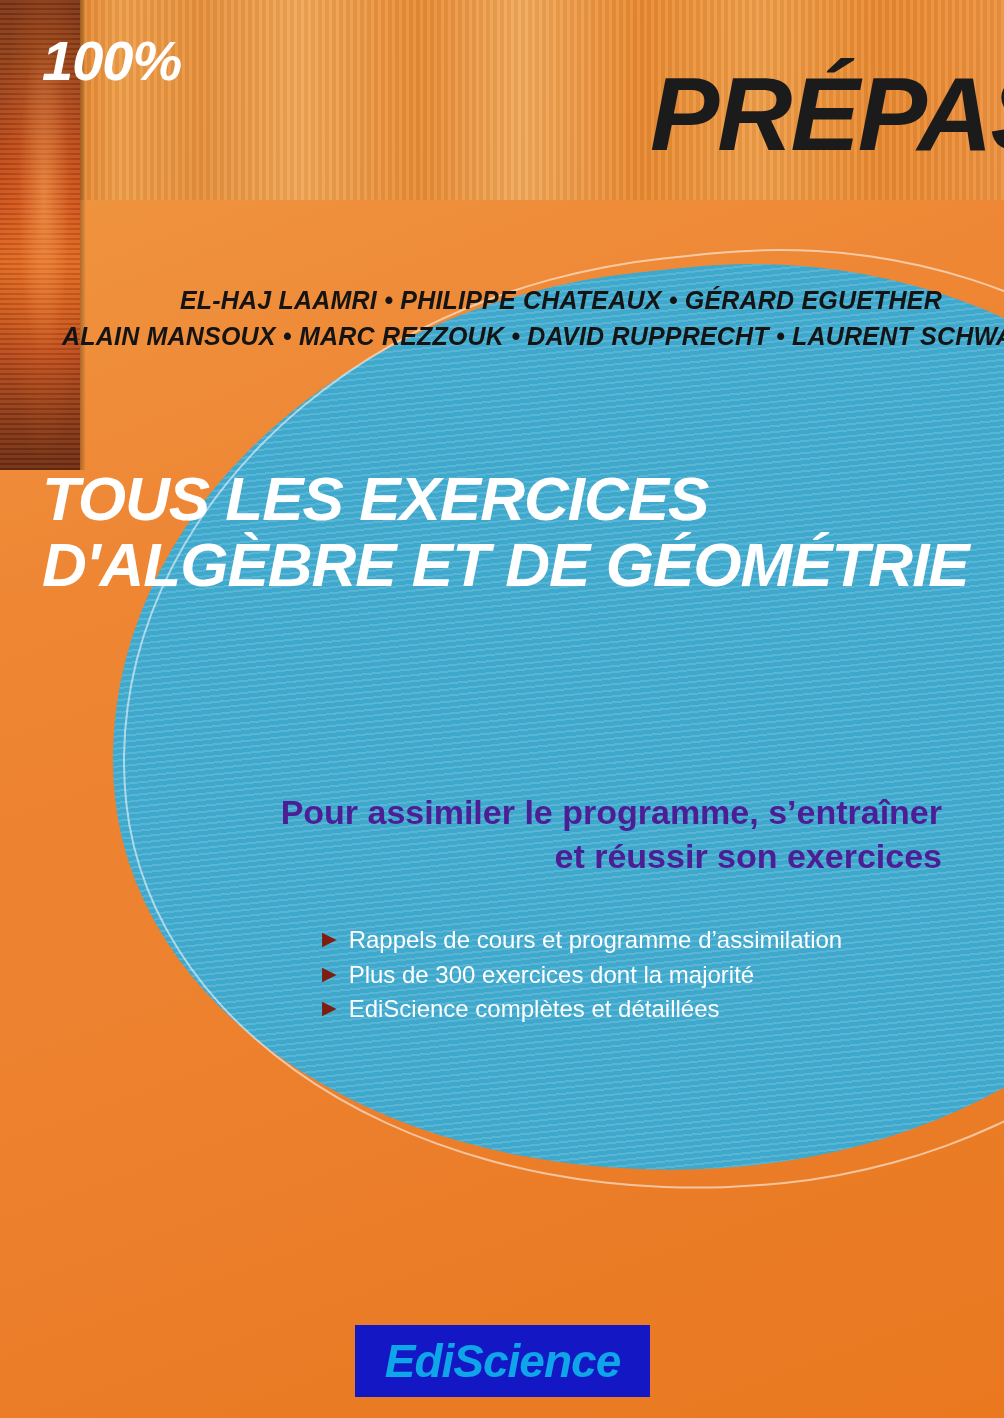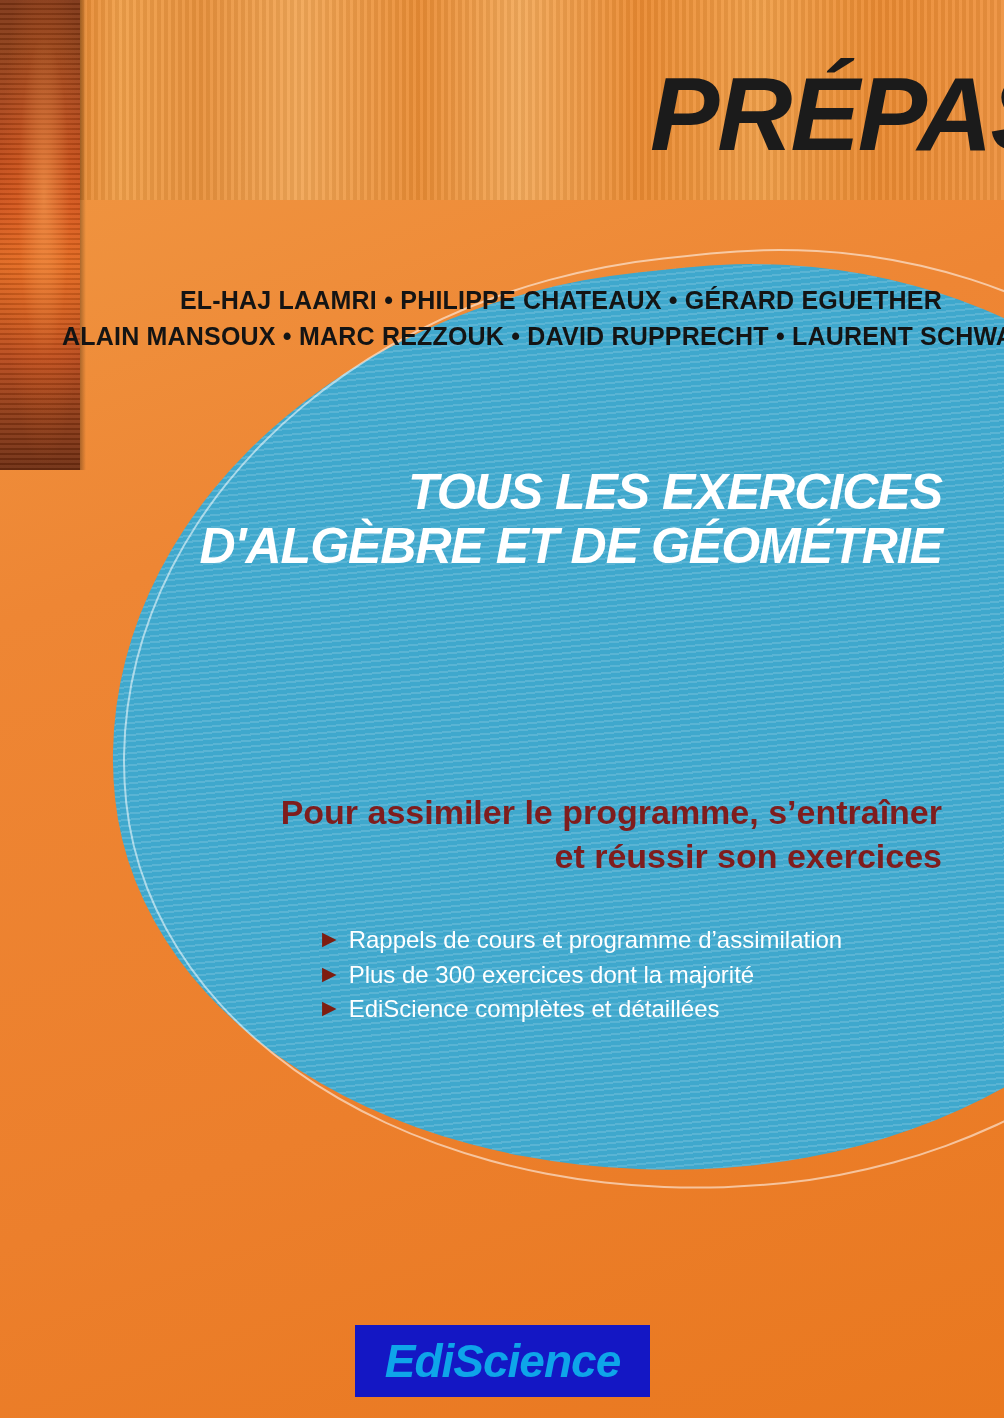--- a/index.html
+++ b/index.html
@@ -131,47 +131,47 @@
     position: absolute;
     right: 62px;
     top: 282px;
     width: 880px;
     text-align: right;
     color: #141414;
     font-size: 25px;
     font-weight: bold;
     line-height: 1.45;
     letter-spacing: 0.2px;
+    font-style: italic;
   }
   .authors div { white-space: nowrap; }
 
   
   .title {
     position: absolute;
     right: 62px;
     top: 466px;
     width: 900px;
-    text-align: right;
     color: #ffffff;
-    font-size: 50px;
+    font-size: 62px;
     font-style: italic;
     font-weight: bold;
     line-height: 1.07;
     letter-spacing: -1px;
   }
   .title .line { white-space: nowrap; }
 
   
   .subtitle {
     position: absolute;
     right: 62px;
     top: 790px;
     width: 860px;
     text-align: right;
-    color: #7f1d1d;
+    color: #4c1d95;
     font-size: 34px;
     font-weight: bold;
     line-height: 1.3;
   }
 
   
   .bullets {
     position: absolute;
     right: 62px;
     top: 925px;
@@ -221,20 +221,21 @@
 <div id="cover">
 
   <div class="bg-base"></div>
   <div class="bg-top-band"></div>
   <div class="bg-top-blur"></div>
   <div class="blue-blob"></div>
   <div class="thin-arc"></div>
   <div class="photo-strip"></div>
   <div class="strip-shadow"></div>
 
+  <div class="pct">100%</div>
   <div class="prepas">PRÉPAS</div>
 
   <div class="authors">
     <div>EL-HAJ LAAMRI • PHILIPPE CHATEAUX • GÉRARD EGUETHER</div>
     <div>ALAIN MANSOUX • MARC REZZOUK • DAVID RUPPRECHT • LAURENT SCHWALD</div>
   </div>
 
   <div class="title">
     <div class="line">TOUS LES EXERCICES</div>
     <div class="line">D'ALGÈBRE ET DE GÉOMÉTRIE</div>

